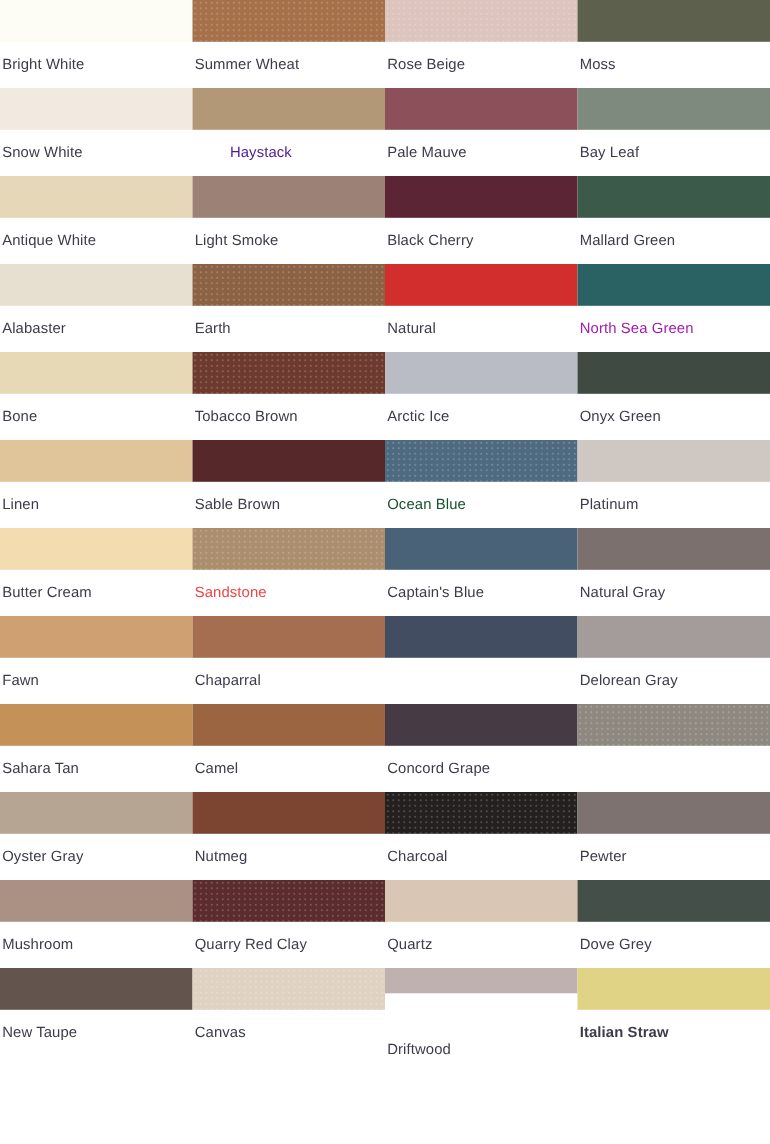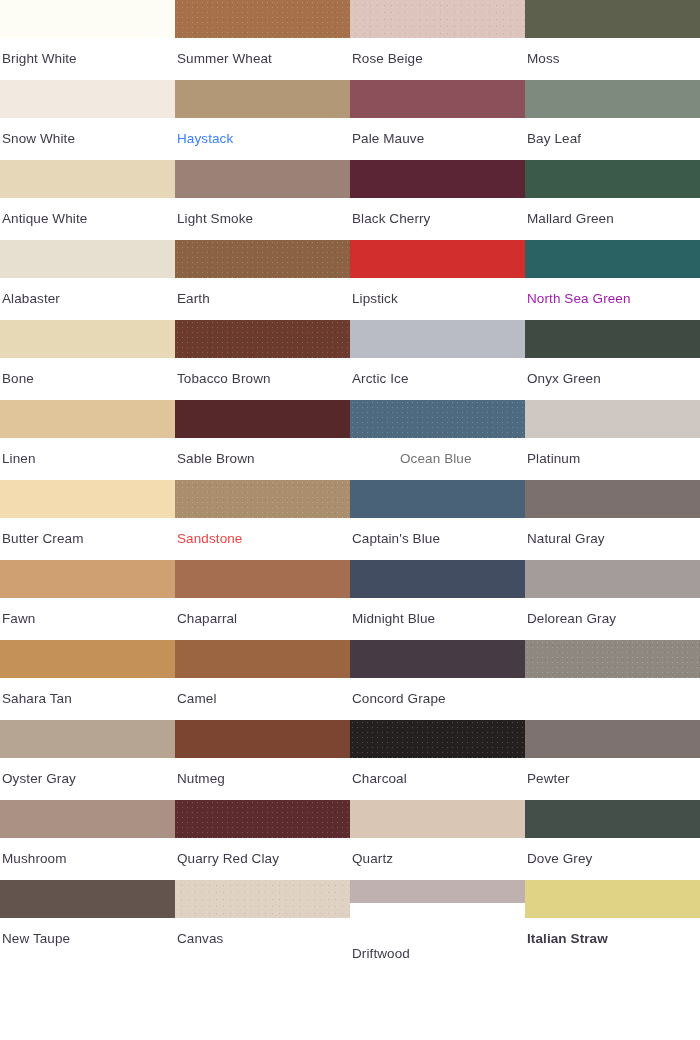--- a/index.html
+++ b/index.html
@@ -72,21 +72,21 @@
     <div class="swatch-cell">
       <div class="swatch-chip" style="background: rgb(94, 96, 78);"></div>
       <div class="swatch-label" style="color: rgb(63, 58, 74);">Moss</div>
     </div>
     <div class="swatch-cell">
       <div class="swatch-chip" style="background: rgb(242, 234, 224);"></div>
       <div class="swatch-label" style="color: rgb(63, 58, 74);">Snow White</div>
     </div>
     <div class="swatch-cell">
       <div class="swatch-chip" style="background: rgb(179, 152, 120);"></div>
-      <div class="swatch-label" style="color: #3b82f6;">Haystack</div>
+      <div class="swatch-label" style="color: #4c1d95; margin-left: 32px;">Haystack</div>
     </div>
     <div class="swatch-cell">
       <div class="swatch-chip" style="background: rgb(139, 80, 90);"></div>
       <div class="swatch-label" style="color: rgb(63, 58, 74);">Pale Mauve</div>
     </div>
     <div class="swatch-cell">
       <div class="swatch-chip" style="background: rgb(126, 138, 126);"></div>
       <div class="swatch-label" style="color: rgb(63, 58, 74);">Bay Leaf</div>
     </div>
     <div class="swatch-cell">
@@ -108,21 +108,21 @@
     <div class="swatch-cell">
       <div class="swatch-chip" style="background: rgb(231, 224, 209);"></div>
       <div class="swatch-label" style="color: rgb(63, 58, 74);">Alabaster</div>
     </div>
     <div class="swatch-cell">
       <div class="swatch-chip grain" style="background: rgb(139, 98, 68);"></div>
       <div class="swatch-label" style="color: rgb(63, 58, 74);">Earth</div>
     </div>
     <div class="swatch-cell">
       <div class="swatch-chip" style="background: rgb(210, 46, 46);"></div>
-      <div class="swatch-label" style="color: rgb(63, 58, 74);">Lipstick</div>
+      <div class="swatch-label" style="color: rgb(63, 58, 74);">Natural</div>
     </div>
     <div class="swatch-cell">
       <div class="swatch-chip" style="background: rgb(42, 97, 99);"></div>
       <div class="swatch-label" style="color: #a21caf;">North Sea Green</div>
     </div>
     <div class="swatch-cell">
       <div class="swatch-chip" style="background: rgb(231, 217, 181);"></div>
       <div class="swatch-label" style="color: rgb(63, 58, 74);">Bone</div>
     </div>
     <div class="swatch-cell">
@@ -140,21 +140,21 @@
     <div class="swatch-cell">
       <div class="swatch-chip" style="background: rgb(224, 196, 154);"></div>
       <div class="swatch-label" style="color: rgb(63, 58, 74);">Linen</div>
     </div>
     <div class="swatch-cell">
       <div class="swatch-chip" style="background: rgb(86, 40, 42);"></div>
       <div class="swatch-label" style="color: rgb(63, 58, 74);">Sable Brown</div>
     </div>
     <div class="swatch-cell">
       <div class="swatch-chip grain" style="background: rgb(78, 106, 128);"></div>
-      <div class="swatch-label" style="color: #737373; margin-left: 48px;">Ocean Blue</div>
+      <div class="swatch-label" style="color: #14532d;">Ocean Blue</div>
     </div>
     <div class="swatch-cell">
       <div class="swatch-chip" style="background: rgb(207, 200, 194);"></div>
       <div class="swatch-label" style="color: rgb(63, 58, 74);">Platinum</div>
     </div>
     <div class="swatch-cell">
       <div class="swatch-chip" style="background: rgb(242, 220, 176);"></div>
       <div class="swatch-label" style="color: rgb(63, 58, 74);">Butter Cream</div>
     </div>
     <div class="swatch-cell">
@@ -172,21 +172,20 @@
     <div class="swatch-cell">
       <div class="swatch-chip" style="background: rgb(207, 160, 113);"></div>
       <div class="swatch-label" style="color: rgb(63, 58, 74);">Fawn</div>
     </div>
     <div class="swatch-cell">
       <div class="swatch-chip" style="background: rgb(166, 110, 81);"></div>
       <div class="swatch-label" style="color: rgb(63, 58, 74);">Chaparral</div>
     </div>
     <div class="swatch-cell">
       <div class="swatch-chip" style="background: rgb(66, 77, 97);"></div>
-      <div class="swatch-label" style="color: rgb(63, 58, 74);">Midnight Blue</div>
     </div>
     <div class="swatch-cell">
       <div class="swatch-chip" style="background: rgb(163, 156, 154);"></div>
       <div class="swatch-label" style="color: rgb(63, 58, 74);">Delorean Gray</div>
     </div>
     <div class="swatch-cell">
       <div class="swatch-chip" style="background: rgb(196, 145, 89);"></div>
       <div class="swatch-label" style="color: rgb(63, 58, 74);">Sahara Tan</div>
     </div>
     <div class="swatch-cell">

